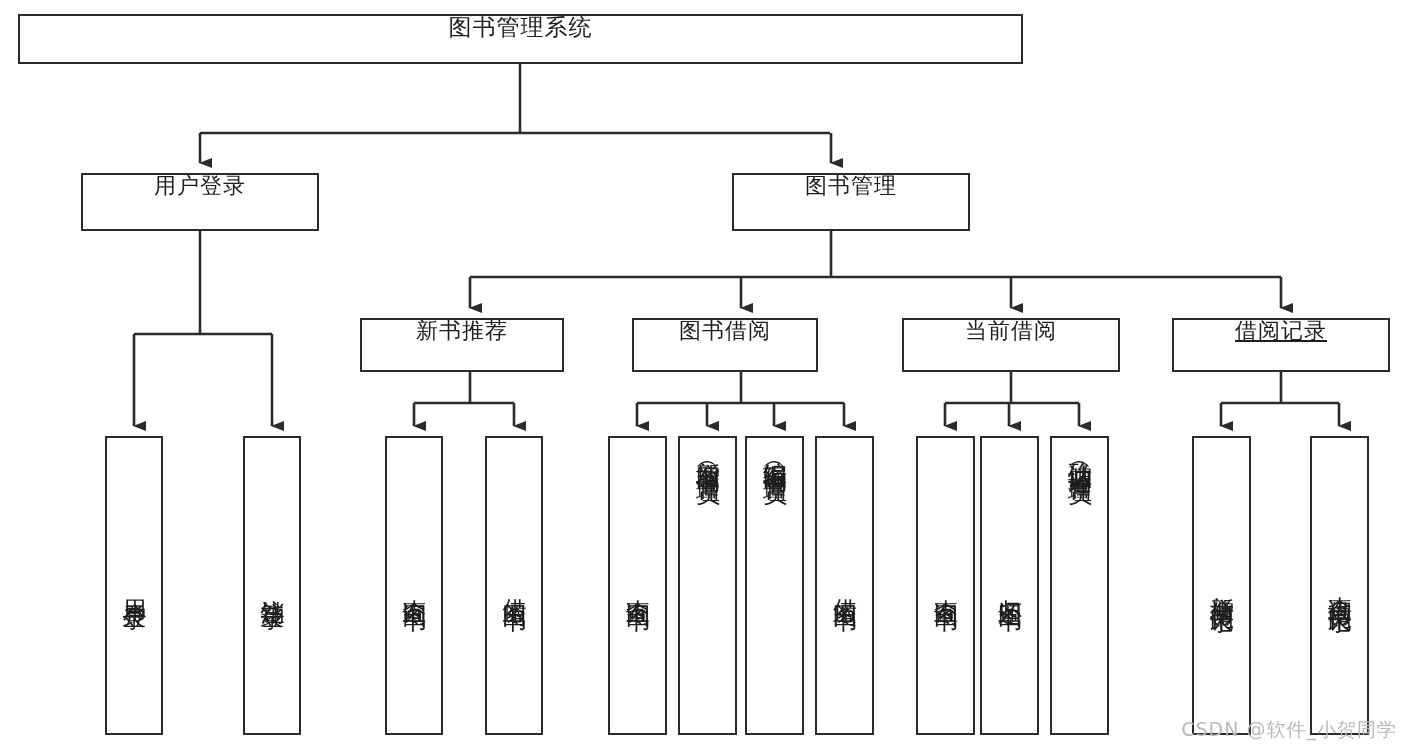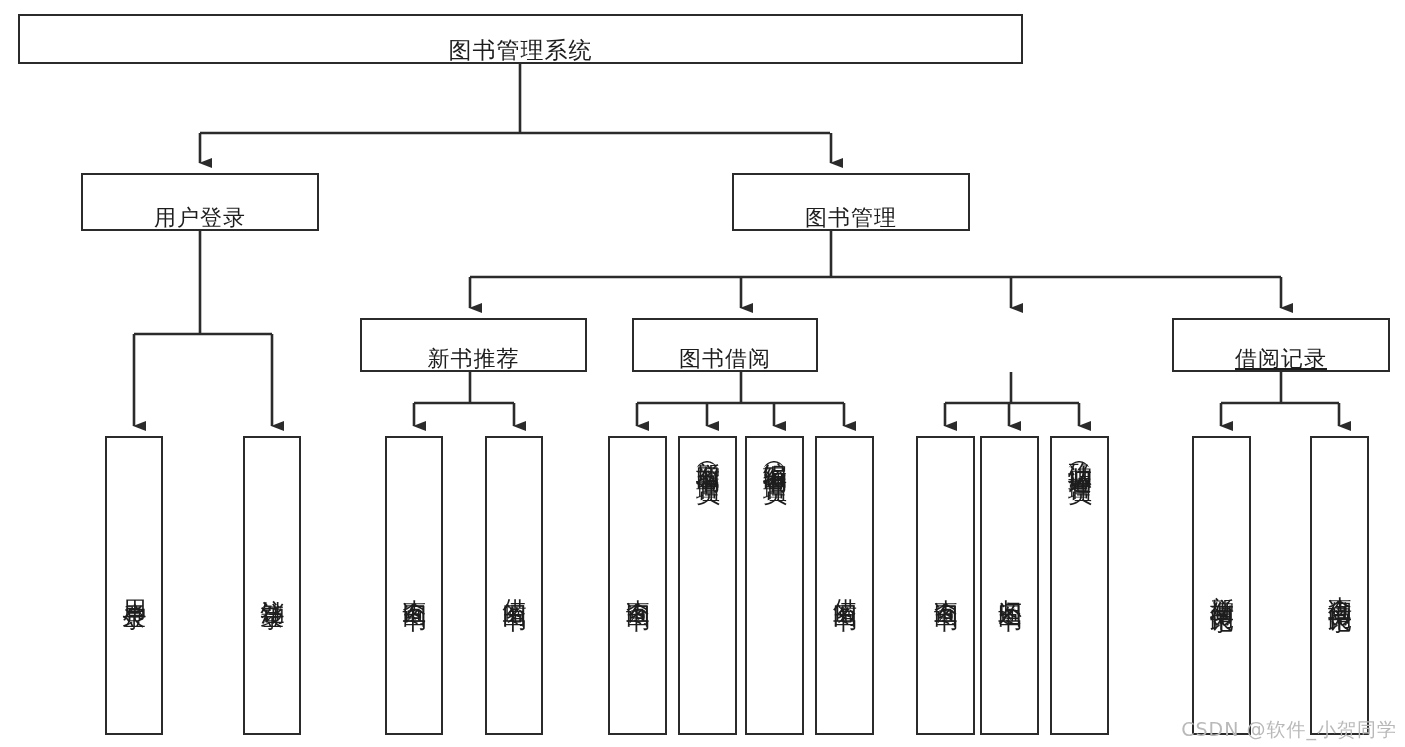--- a/index.html
+++ b/index.html
@@ -19,21 +19,21 @@
     left:0;top:0;
     width:1405px;height:747px;
     pointer-events:none;
   }
   .node{
     position:absolute;
     box-sizing:border-box;
     background:#ffffff;
     border:2px solid #2b2b2b;
     display:flex;
-    align-items:flex-end;
+    align-items:flex-start;
     justify-content:center;
     color:#1d1d1d;
     z-index:3;
   }
   .node.h{
     font-size:22px;
     letter-spacing:1px;
     line-height:1;
   }
   .node.root{
@@ -139,25 +139,28 @@
     <span>图书管理系统</span>
   </div>
 
   <div class="node h" style="left:81px;top:173px;width:238px;height:58px;">
     <span>用户登录</span>
   </div>
   <div class="node h" style="left:712px;top:173px;width:238px;height:58px;margin-left:20px;">
     <span>图书管理</span>
   </div>
 
-  <div class="node h" style="left:360px;top:318px;width:227px;height:54px;">
+  <div class="node h" style="left:360px;top:318px;width:204px;height:54px;">
     <span>新书推荐</span>
   </div>
   <div class="node h" style="left:632px;top:318px;width:186px;height:54px;">
     <span>图书借阅</span>
+  </div>
+  <div class="node h" style="left:902px;top:318px;width:218px;height:54px;">
+    <span>当前借阅</span>
   </div>
   <div class="node h" style="left:1172px;top:318px;width:218px;height:54px;text-decoration:underline;">
     <span>借阅记录</span>
   </div>
 
   <div class="node v" style="left:105px;top:436px;width:58px;height:299px;">
     <div class="vcenter">
       <span class="vlabel">用户登录</span>
     </div>
   </div>

